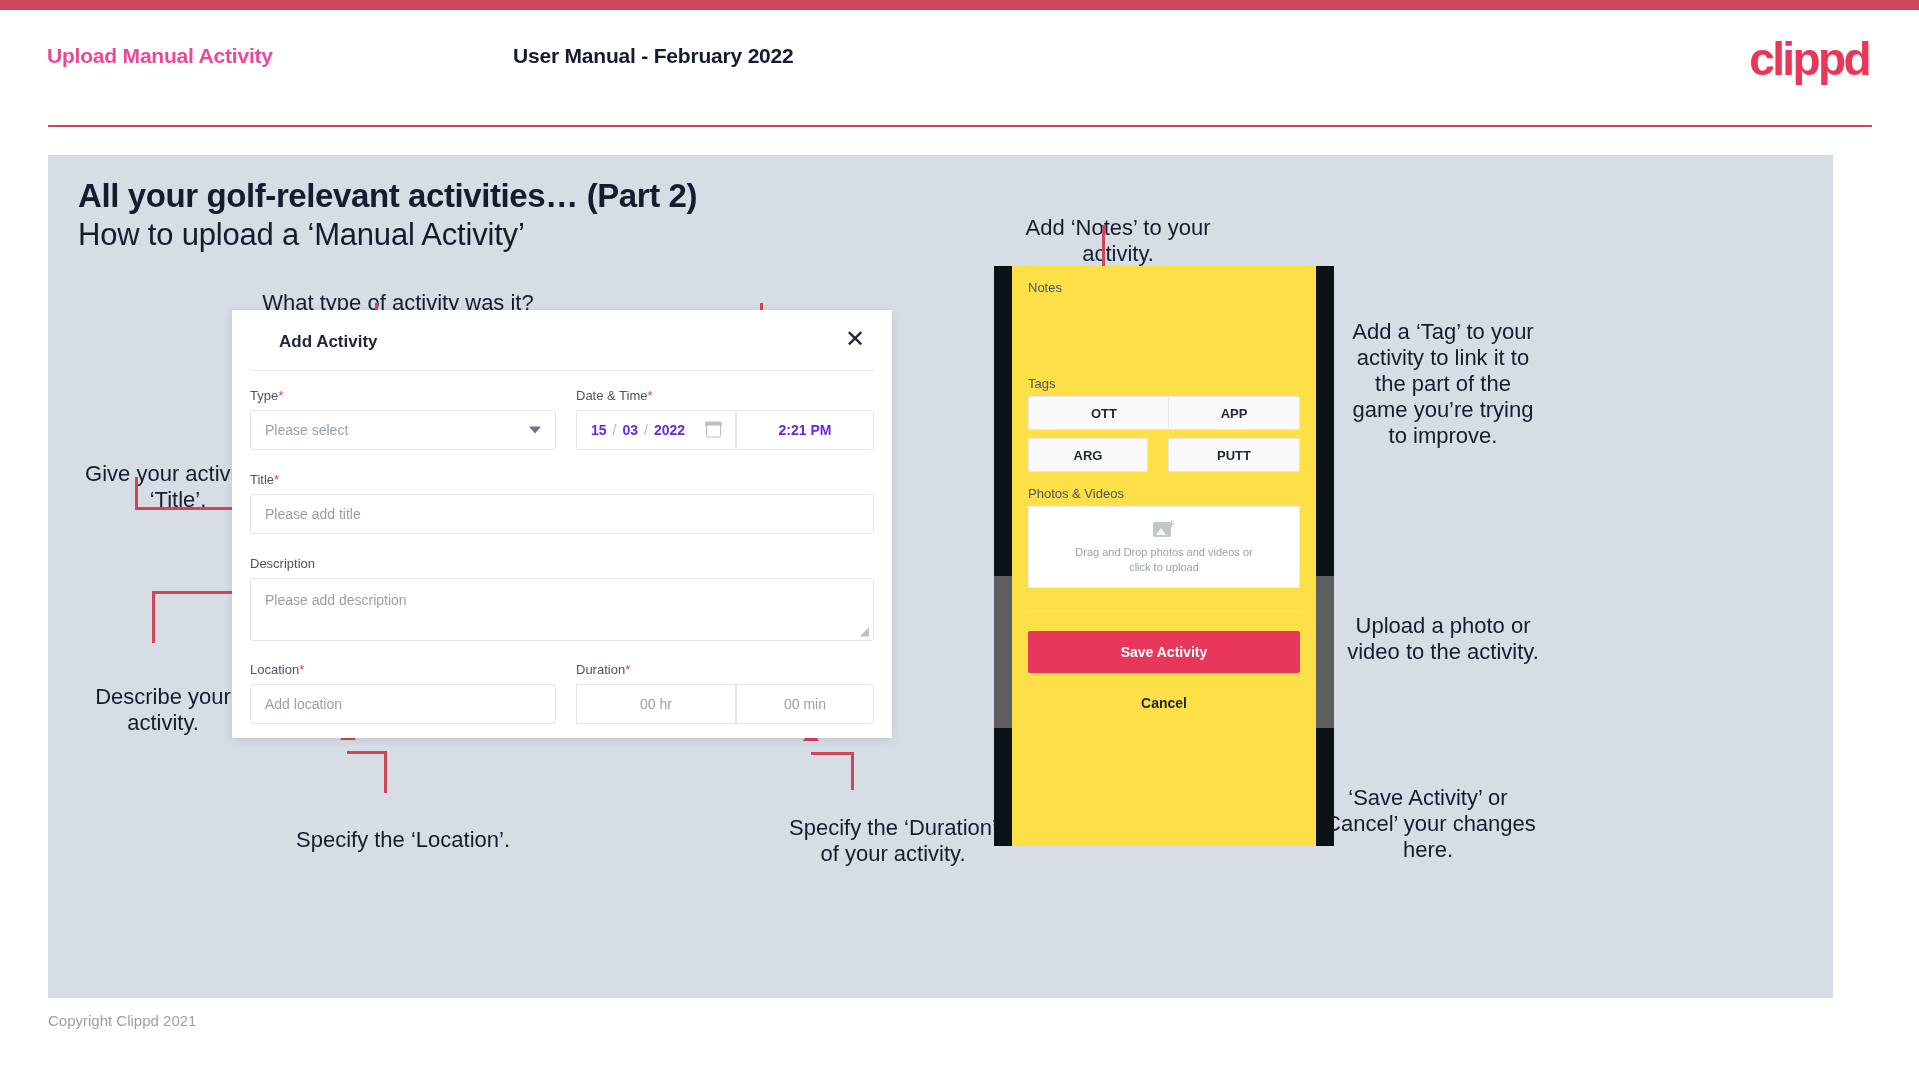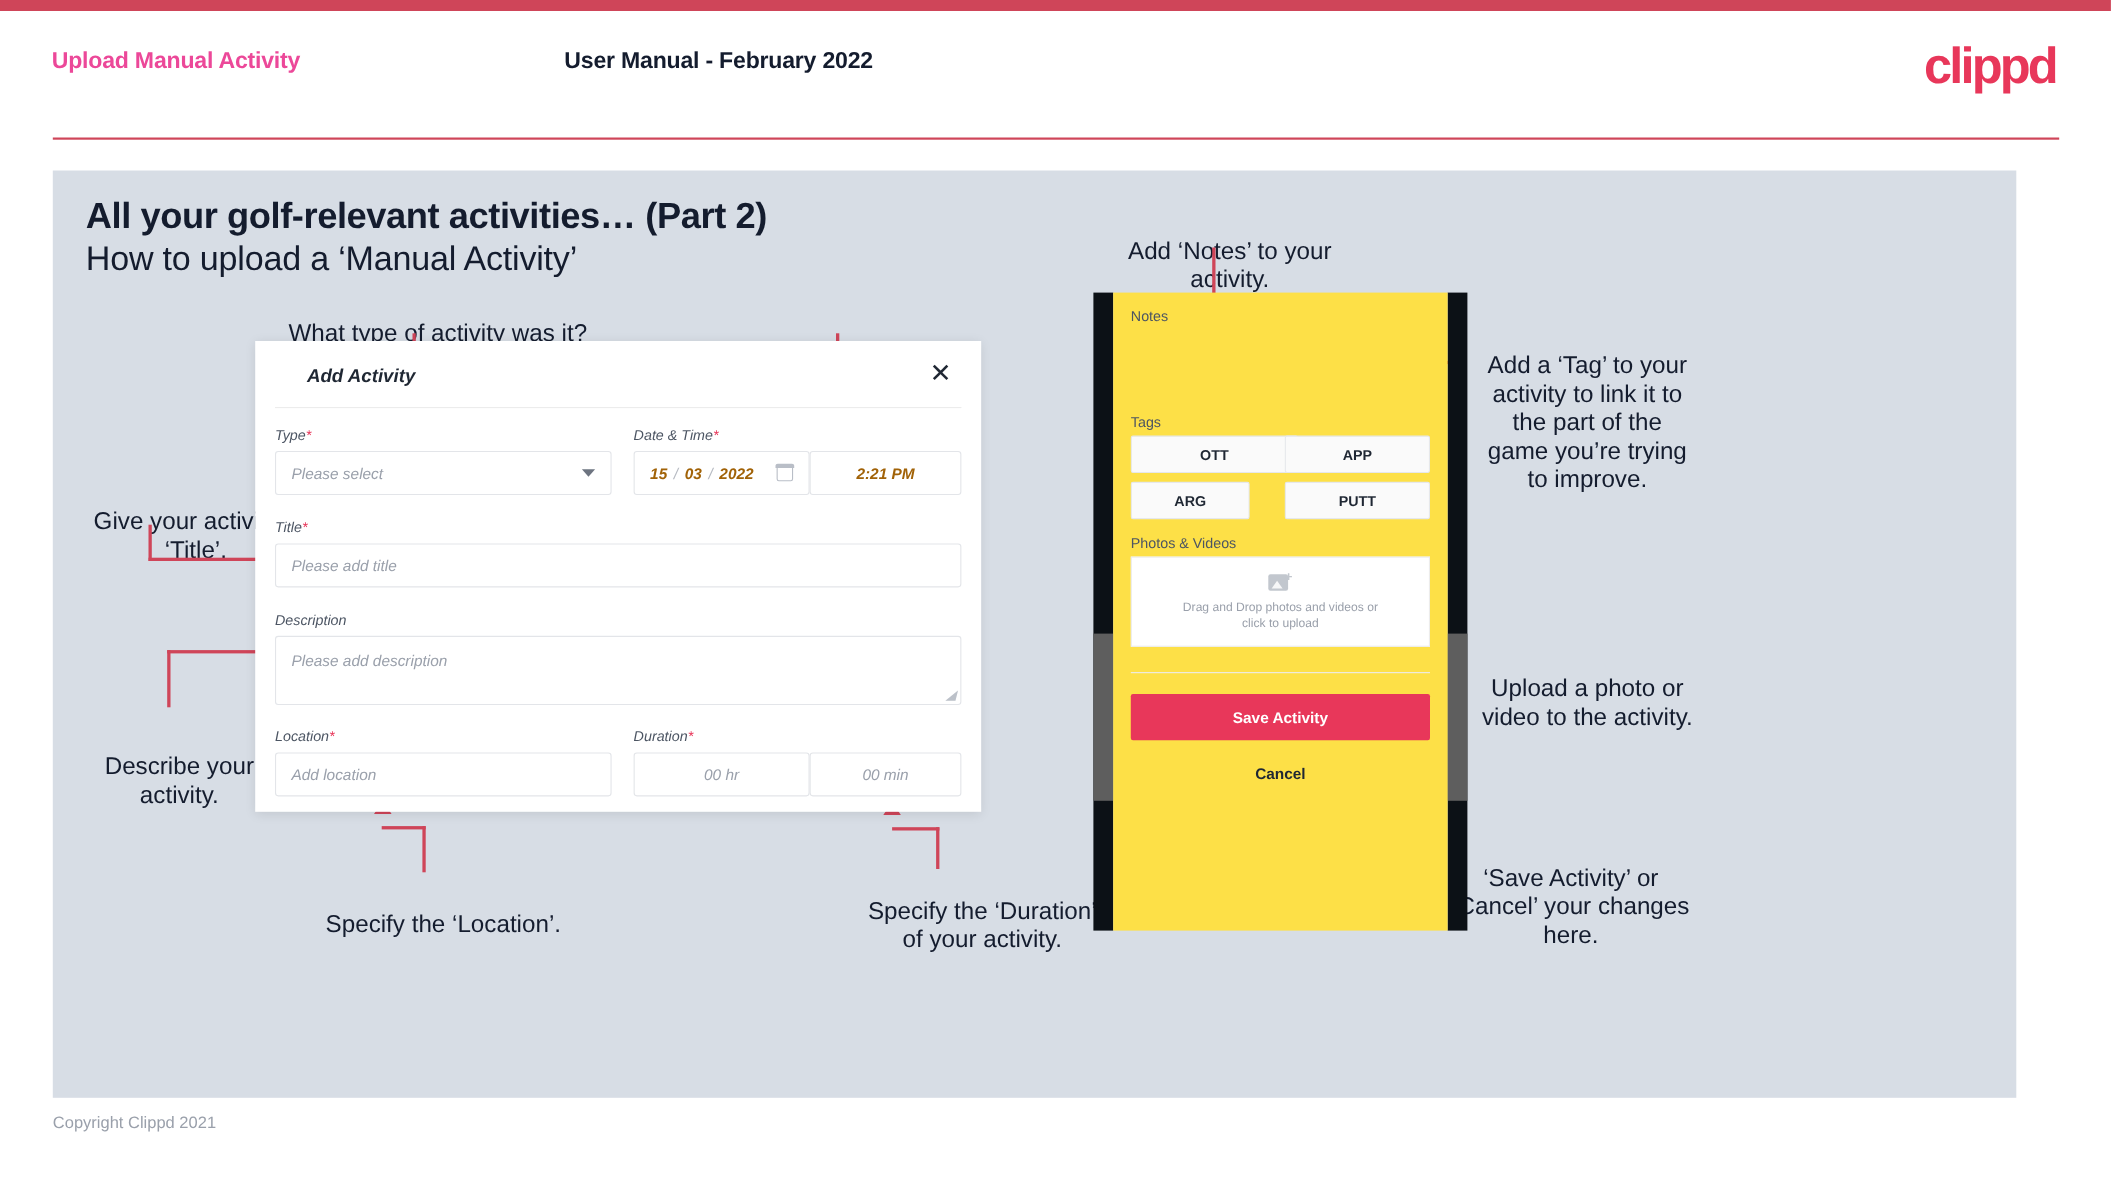--- a/index.html
+++ b/index.html
@@ -93,21 +93,21 @@
     position:absolute; font-size:13px; color:#4c5563; font-weight:400;
   }
   .req { color:#e8375a; font-size:13px; }
   .inp {
     position:absolute; background:#fff;
     border:1px solid #e3e5e9; border-radius:3px;
     font-size:14px; color:#9aa0ab;
     display:flex; align-items:center; padding-left:14px;
   }
   .inp.center { justify-content:center; padding-left:0; }
-  .inp .val { color:#a16207; font-weight:700; font-size:14px;text-align:center; }
+  .inp .val { color:#6d28d9; font-weight:700; font-size:14px;text-align:center; }
   .chev {
     position:absolute; right:14px; top:50%; transform:translateY(-50%);
     width:0; height:0;
     border-left:6px solid transparent; border-right:6px solid transparent;
     border-top:7px solid #6d7480;
   }
   .cal-ico {
     position:absolute; right:14px; top:50%; transform:translateY(-50%);
     width:15px; height:15px; border:1.6px solid #b9bec7; border-radius:2px;
   }
@@ -266,21 +266,21 @@
 
     <div class="ln h" style="left:1195px; top:445px; width:72px;"></div>
     <div class="ln v" style="left:1240px; top:390px; height:57px;"></div>
     <div class="ln h" style="left:1195px; top:390px; width:48px;"></div>
     <div class="arrowhead ah-left" style="left:1184px; top:384px;"></div>
 
     <div class="ln h" style="left:1075px; top:620px; width:170px;"></div>
     <div class="ln v" style="left:1075px; top:522px; height:100px;"></div>
     <div class="arrowhead ah-up" style="left:1068px; top:511px;"></div>
 
-    <div class="dialog" style="left:184px; top:155px; width:660px; height:428px;font-style:italic;">
+    <div class="dialog" style="left:184px; top:155px; width:660px; height:428px;">
 
       <div class="dlg-title">Add Activity</div>
       <div class="dlg-close">✕</div>
       <div class="dlg-rule"></div>
 
       <div class="field-label" style="left:18px; top:78px;">
         <span>Type</span><span class="req">*</span>
       </div>
       <div class="inp" style="left:18px; top:100px; width:306px; height:40px;">
         <span>Please select</span>
@@ -344,21 +344,21 @@
       <div class="bezel-r"></div>
       <div class="bezel-grey" style="left:322px; top:310px; height:152px;"></div>
 
       <div class="screen" style="width:304px;">
 
         <div class="p-label" style="left:16px; top:14px;">Notes</div>
 
         <div class="p-label" style="left:16px; top:110px;">Tags</div>
         <div class="tag" style="left:16px; top:130px; width:152px; height:34px;">OTT</div>
         <div class="tag" style="left:156px; top:130px; width:132px; height:34px;">APP</div>
-        <div class="tag" style="left:16px; top:172px; width:108px; height:34px;">ARG</div>
+        <div class="tag" style="left:16px; top:172px; width:120px; height:34px;">ARG</div>
         <div class="tag" style="left:156px; top:172px; width:132px; height:34px;">PUTT</div>
 
         <div class="p-label" style="left:16px; top:220px;">Photos &amp; Videos</div>
         <div class="dz" style="left:16px; top:240px; width:272px; height:82px;">
           <span class="dz-ico">
             <span class="frame"></span>
               <span class="plus">+</span>
           </span>
           <span class="dz-txt">
             <span>Drag and Drop photos and videos or</span><br>

